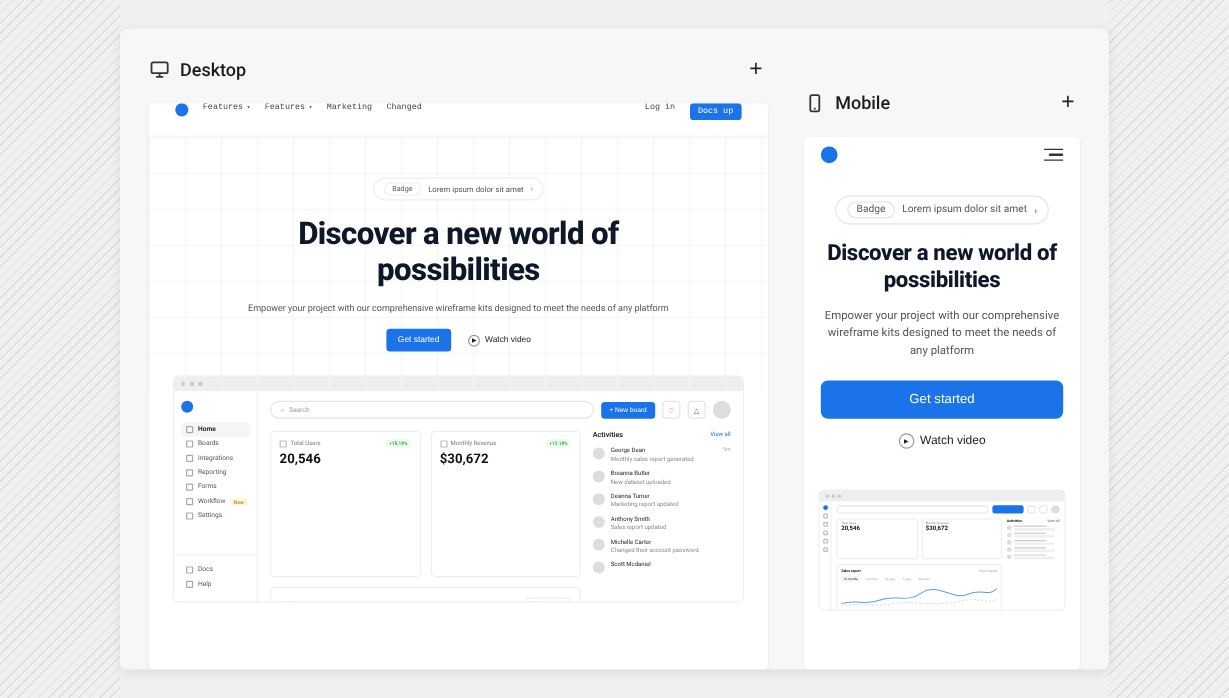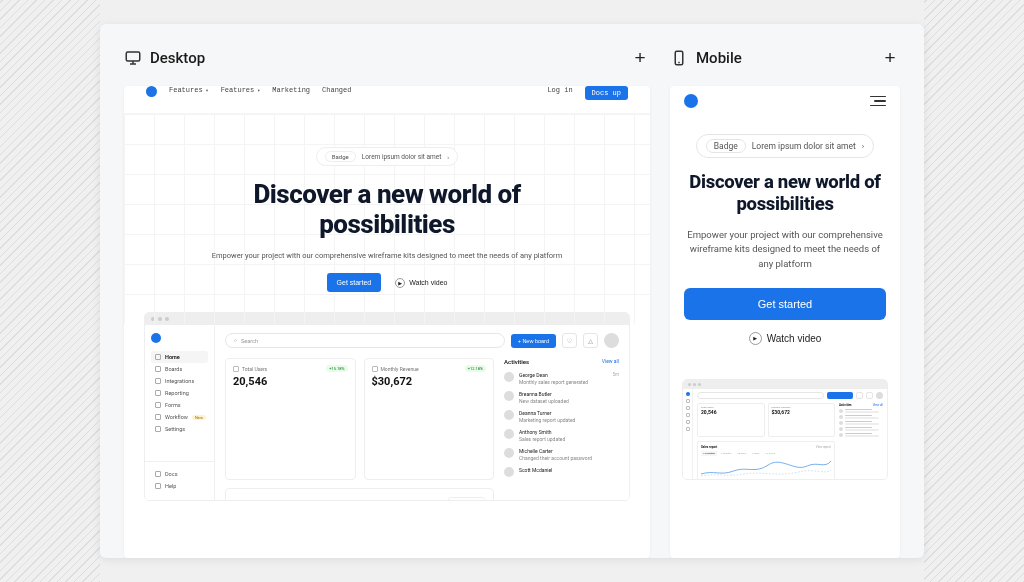--- a/index.html
+++ b/index.html
@@ -1,23 +1,23 @@
 <!DOCTYPE html>
 <html><head>
 <meta charset="utf-8">
 <style>
 * { box-sizing: border-box; margin: 0; padding: 0; }
 body { font-family: -apple-system, BlinkMacSystemFont, "Segoe UI", Roboto, sans-serif; background: #f0f0f0; width: 1024px; height: 582px; position: relative; }
 .hatching { position: absolute; top: 0; bottom: 0; width: 100px; background-image: repeating-linear-gradient(-45deg, #ddd 0, #ddd 1px, transparent 1px, transparent 6px); }
 .hatching.left { left: 0; }
 .hatching.right { right: 0; }
-.canvas { position: absolute; left: 100px; right: 100px; top: 24px; bottom: 24px; background: #f6f7f8; border-radius: 6px; box-shadow: 0 2px 10px rgba(0,0,0,0.08); display: flex; gap: 20px; padding: 20px 24px 0; overflow: hidden; }
+.canvas { position: absolute; left: 100px; right: 100px; top: 24px; bottom: 24px; background: #f6f7f8; border-radius: 6px; box-shadow: 0 2px 10px rgba(0,0,0,0.08); display: flex; gap: 30px; padding: 20px 24px 0; overflow: hidden; }
 .panel { display: flex; flex-direction: column; }
 .panel.desktop { flex: 1; min-width: 0; }
-.panel.mobile { width: 230px; flex-shrink: 0; }
+.panel.mobile { width: 230px; flex-shrink: 0; margin-top: 28px; }
 .panel-header { display: flex; align-items: center; justify-content: space-between; height: 28px; }
 .panel-title { display: flex; align-items: center; gap: 8px; font-size: 15px; font-weight: 500; color: #1a1a1a; }
 .panel-title svg { width: 18px; height: 18px; }
 .plus-btn { width: 20px; height: 20px; background: transparent; border: none; cursor: pointer; display: flex; align-items: center; justify-content: center; font-size: 19px; color: #222; font-weight: 300; }
 .preview { margin-top: 14px; background: #fff; border-radius: 4px; box-shadow: 0 1px 3px rgba(0,0,0,0.06); flex: 1; overflow: hidden; position: relative; }
 
 
 .d-nav { height: 28px; display: flex; align-items: flex-start; padding: 0 22px; font-size: 7px; color: #444; gap: 12px; border-bottom: 1px solid #f5f5f5; font-family: Liberation Mono, monospace; }
 .d-logo { width: 11px; height: 11px; border-radius: 50%; background: #1a73e8; }
 .d-nav-item { display: flex; align-items: center; gap: 3px; }

